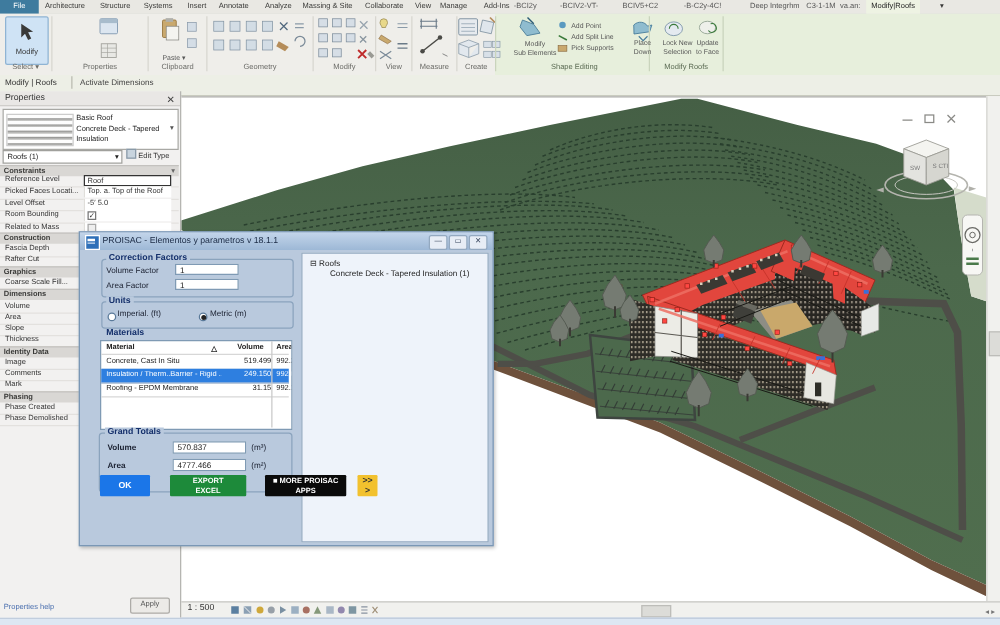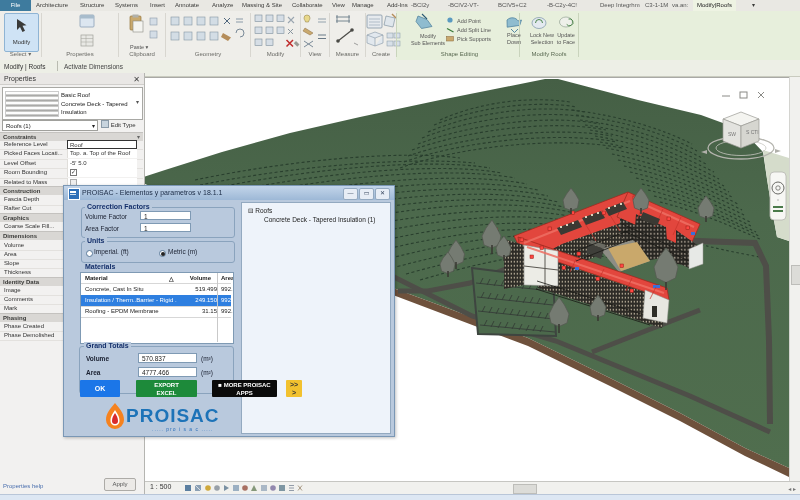--- a/index.html
+++ b/index.html
@@ -637,29 +637,20 @@
   <span class="dlab" style="left:137px;top:169px">(m³)</span>
   <span class="dlab" style="left:22px;top:183px;font-weight:bold">Area</span>
   <div class="dinput" style="left:74px;top:181px;width:59px;height:10px">4777.466</div>
   <span class="dlab" style="left:137px;top:183px">(m²)</span>
 
   <div class="btn" style="left:16px;top:194px;width:40px;height:17px;background:#1b76e8;font-size:7px;line-height:17px">OK</div>
   <div class="btn" style="left:72px;top:194px;width:61px;height:17px;background:#1d8a3a;font-size:6px;line-height:8px;padding-top:1px;box-sizing:border-box">EXPORT<br>EXCEL</div>
   <div class="btn" style="left:148px;top:194px;width:65px;height:17px;background:#0a0a0a;font-size:6px;line-height:8px;padding-top:1px;box-sizing:border-box">■ MORE PROISAC<br>APPS</div>
   <div class="btn" style="left:222px;top:194px;width:16px;height:17px;background:#f2c12e;color:#333;font-size:7px;line-height:8px;padding-top:1px;box-sizing:border-box">&gt;&gt;<br>&gt;</div>
 
-  <div id="logo">
-    <svg width="22" height="30" style="position:absolute;left:0;top:0" viewBox="0 0 22 30">
-      <path d="M11,1 C6,7 2,11 2,18 a9,9 0 0 0 18,0 C20,11 16,7 11,1 Z" fill="#f5821f"></path>
-      <path d="M11,8 C8.5,12 6.5,14 6.5,19 a4.5,4.5 0 0 0 9,0 C15.5,14 13.5,12 11,8 Z" fill="#fff"></path>
-      <path d="M11,11 C9.3,14 8,15.5 8,19 a3,3 0 0 0 6,0 C14,15.5 12.7,14 11,11 Z" fill="#d92b2b"></path>
-    </svg>
-    <span id="logotxt">PROISAC</span>
-    <span id="logosub">..... pro i s a c .....</span>
-  </div>
 
   <div id="treepanel">
     <div style="position:absolute;left:6px;top:4px">⊟ Roofs</div>
     <div style="position:absolute;left:22px;top:13px;white-space:nowrap">Concrete Deck - Tapered Insulation (1)</div>
   </div>
 </div>
 
 </div>
 
 </body></html>

